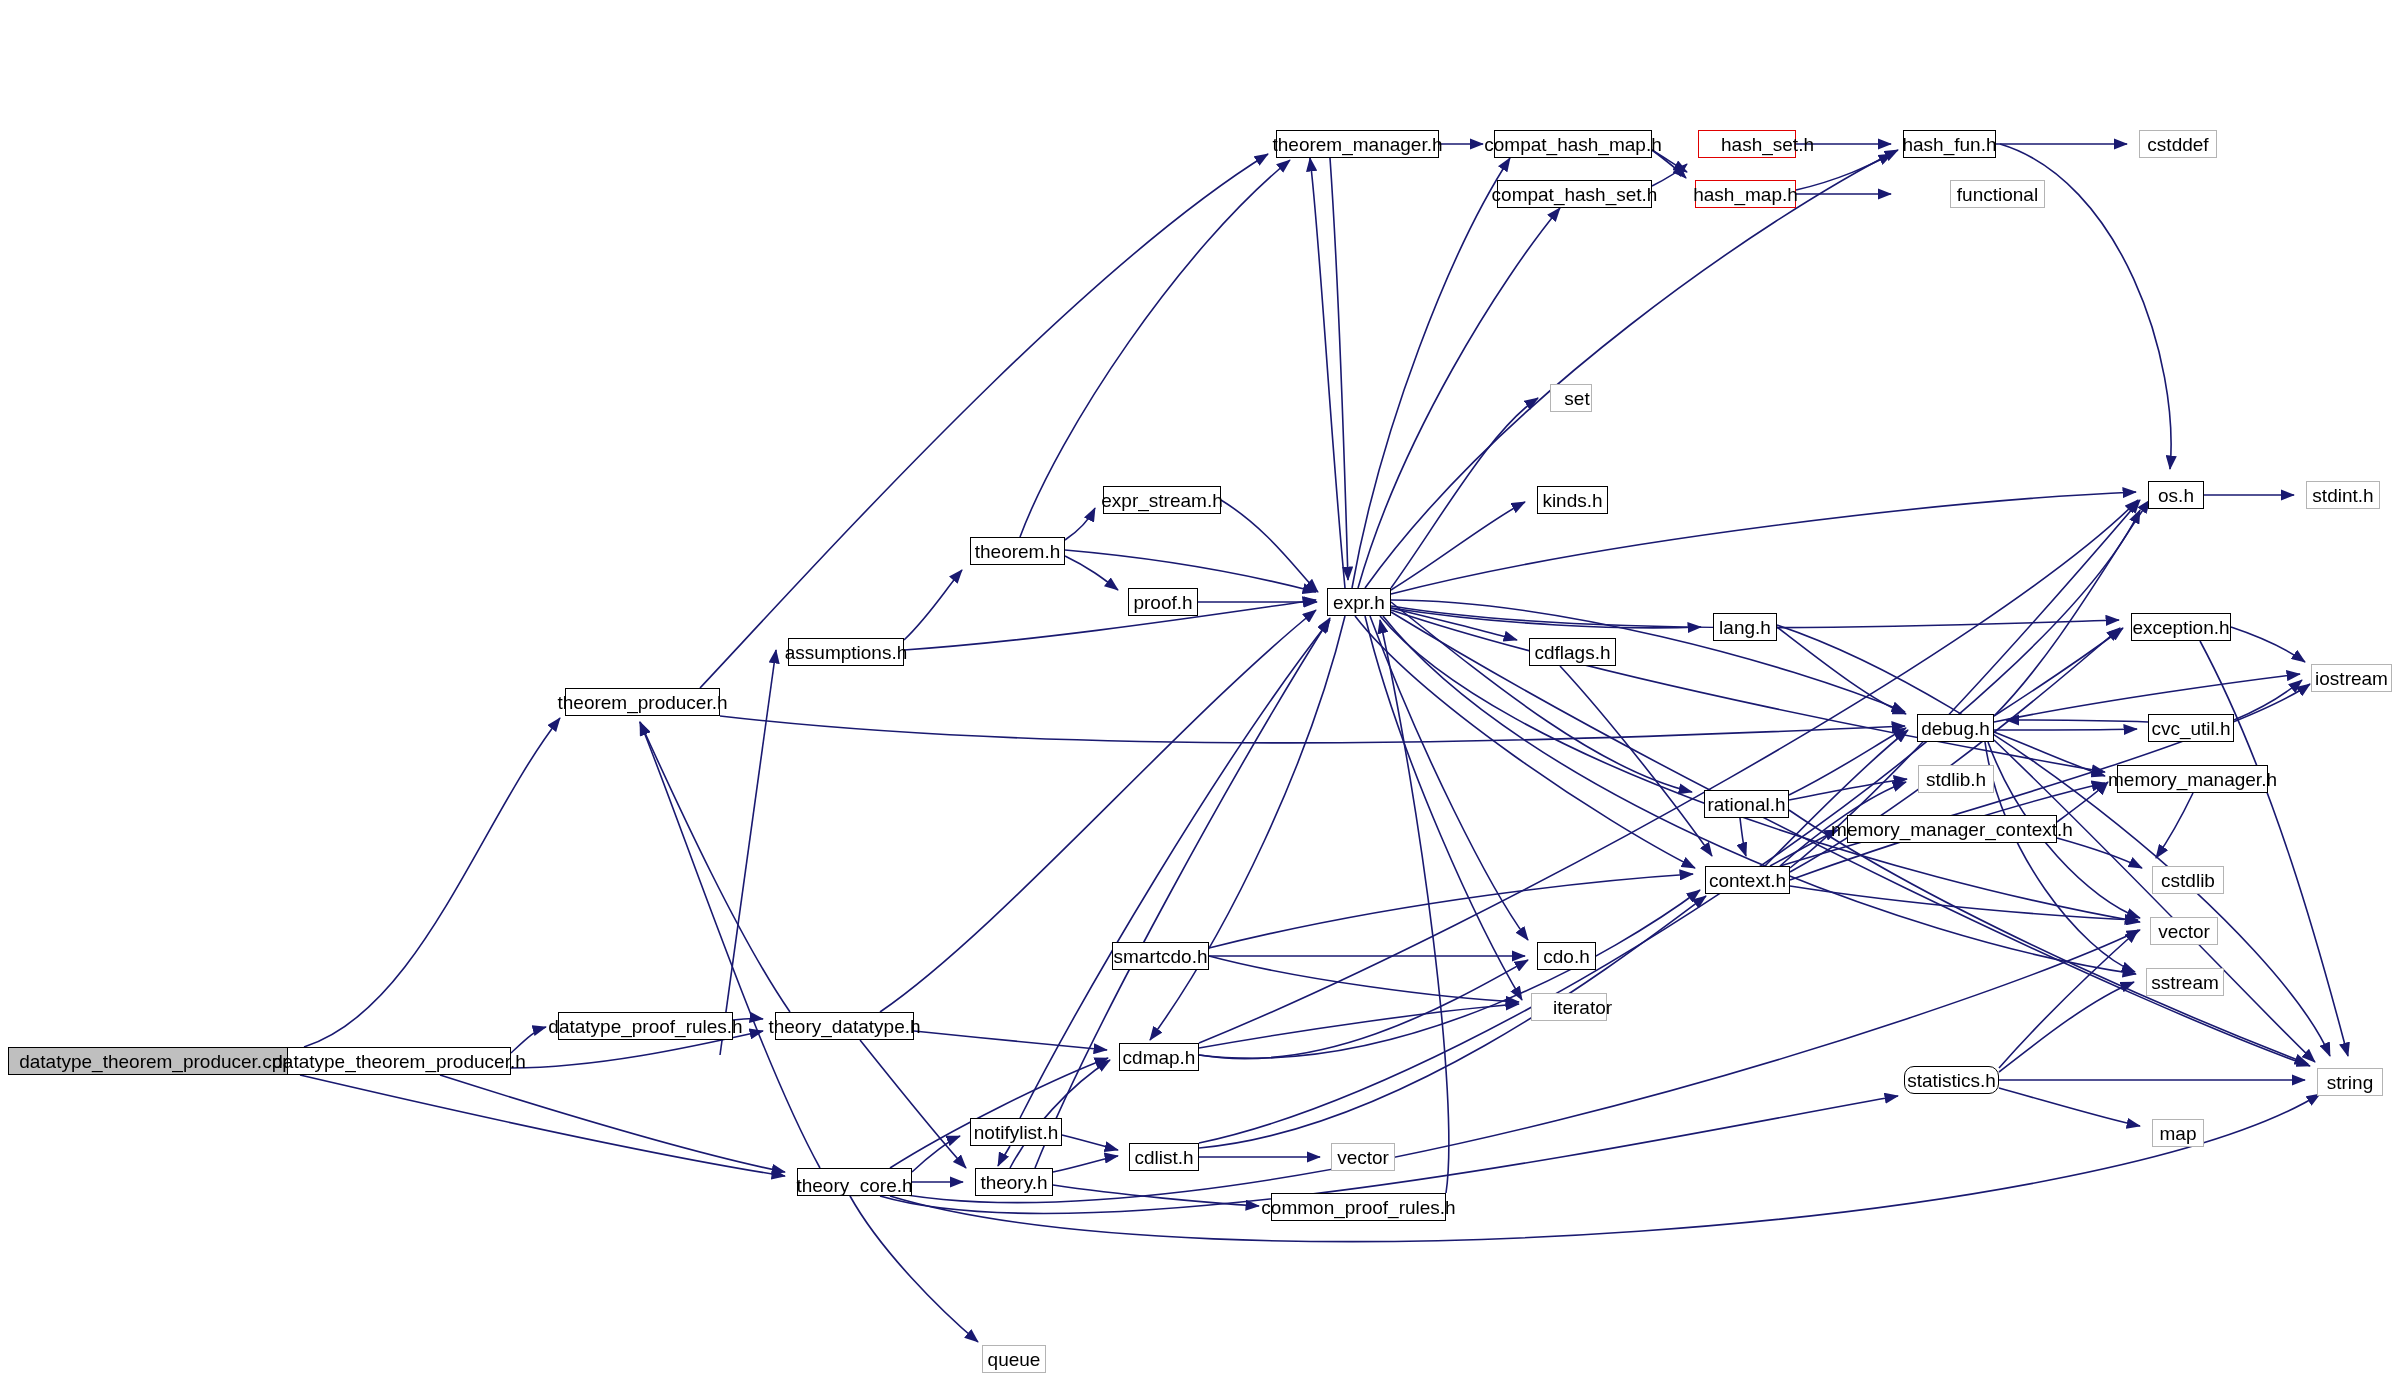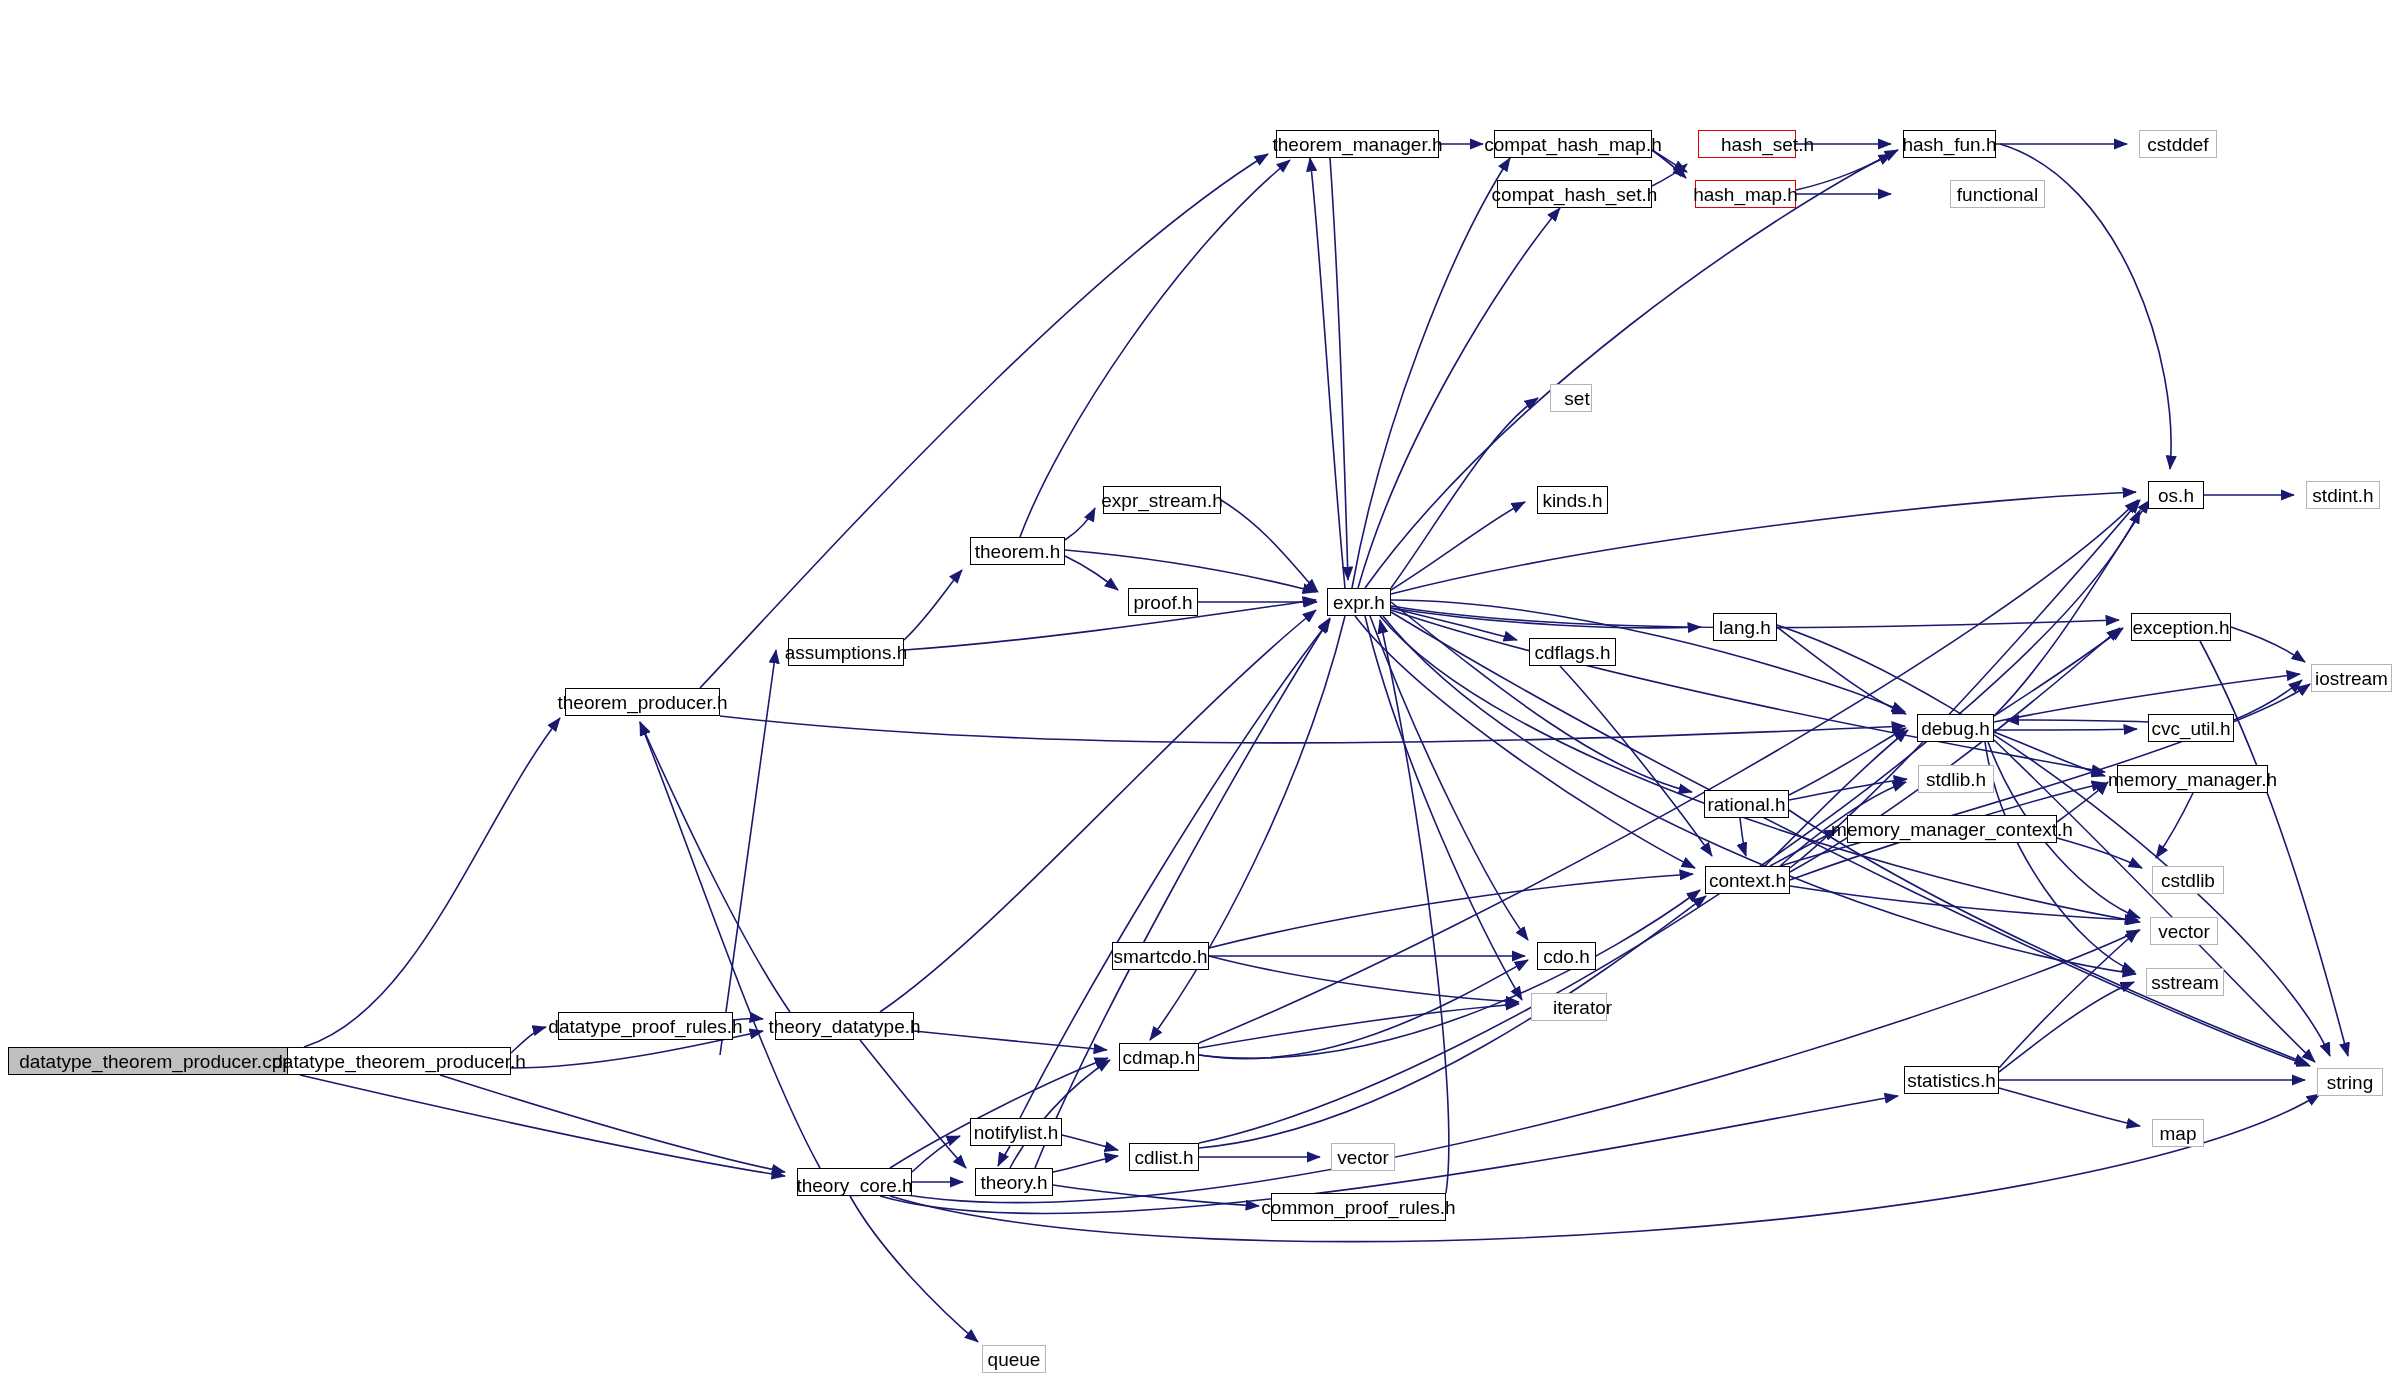--- a/index.html
+++ b/index.html
@@ -288,21 +288,21 @@
       </div>
       <div class="gnode kind-header" style="left: 1537px; top: 942px; width: 59px; height: 28px;">
         <span class="nlabel">cdo.h</span>
       </div>
       <div class="gnode kind-system" style="left: 1531px; top: 993px; width: 76px; height: 28px; padding-left: 27px;">
         <span class="nlabel">iterator</span>
       </div>
       <div class="gnode kind-header" style="left: 1119px; top: 1043px; width: 80px; height: 28px;">
         <span class="nlabel">cdmap.h</span>
       </div>
-      <div class="gnode kind-header" style="left: 1904px; top: 1066px; width: 95px; height: 28px;">
+      <div class="gnode kind-header" style="left: 1904px; top: 1066px; width: 95px; height: 28px; border-radius: 10px;">
         <span class="nlabel">statistics.h</span>
       </div>
       <div class="gnode kind-system" style="left: 2317px; top: 1068px; width: 66px; height: 28px;">
         <span class="nlabel">string</span>
       </div>
       <div class="gnode kind-system" style="left: 2152px; top: 1119px; width: 52px; height: 28px;">
         <span class="nlabel">map</span>
       </div>
       <div class="gnode kind-header" style="left: 970px; top: 1118px; width: 92px; height: 28px;">
         <span class="nlabel">notifylist.h</span>

